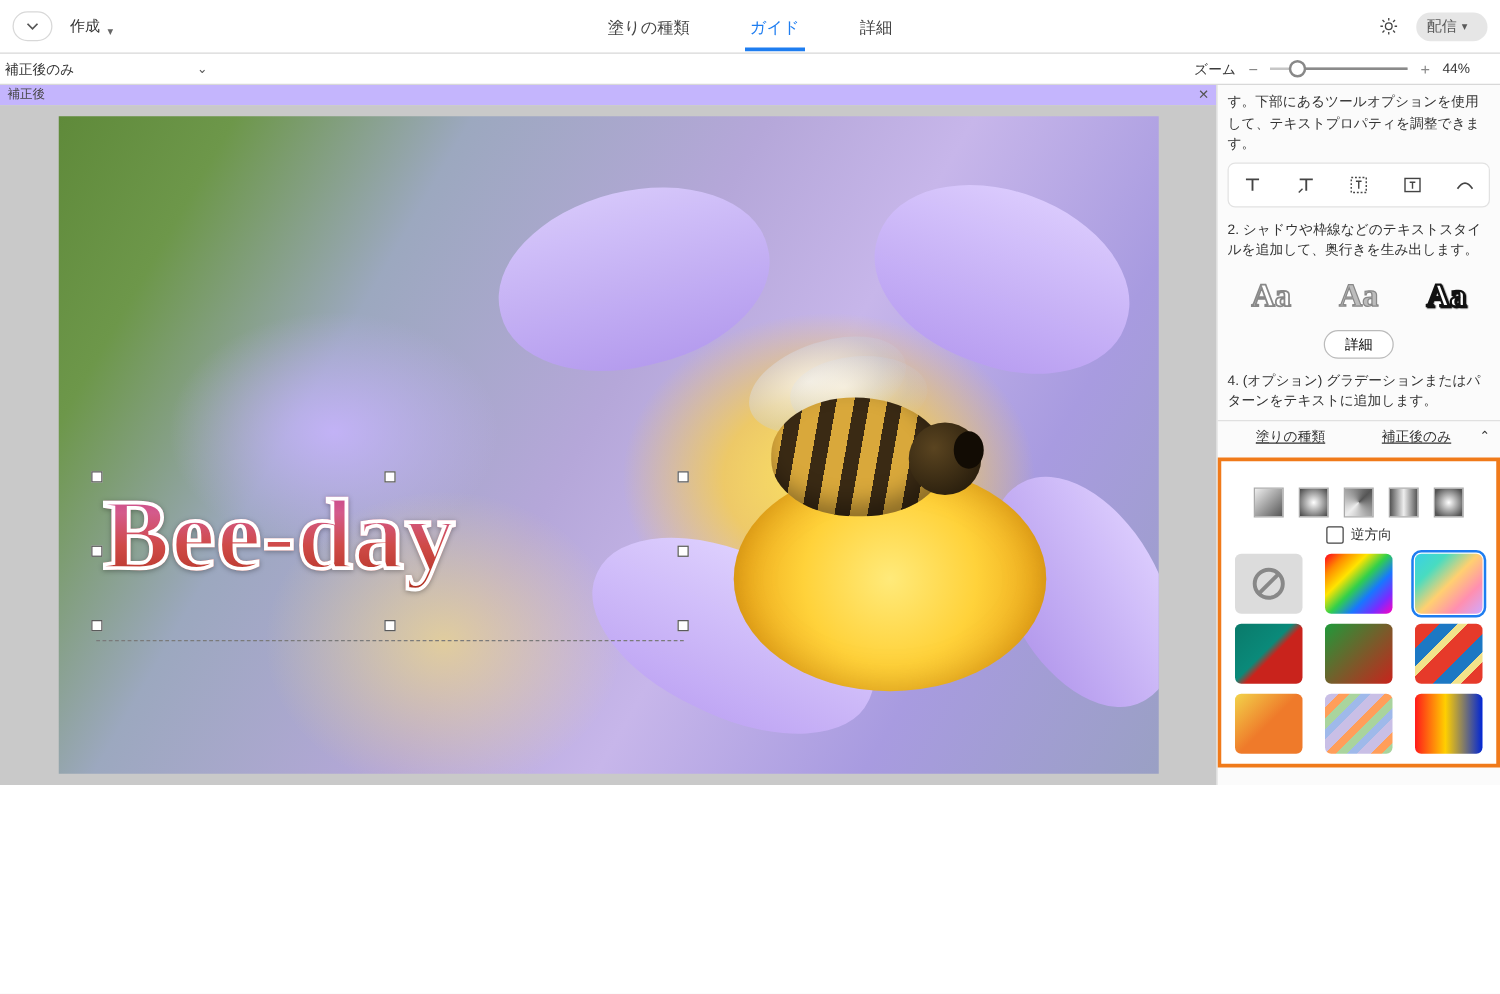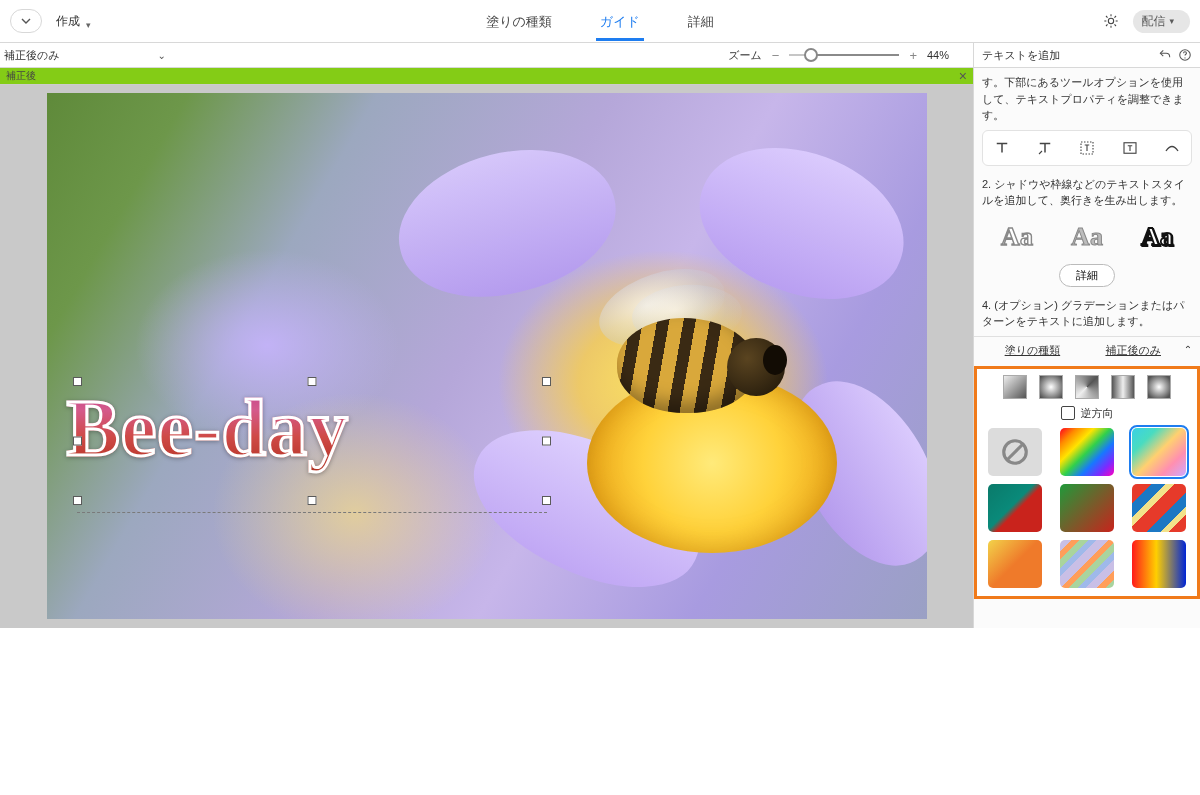--- a/index.html
+++ b/index.html
@@ -35,21 +35,21 @@
   .zoom-slider{width:110px;height:12px;position:relative;}
   .zoom-slider .track{position:absolute;top:50%;left:0;right:0;height:2px;background:#c6c6c6;transform:translateY(-50%);}
   .zoom-slider .knob{position:absolute;top:50%;transform:translate(-50%,-50%);width:10px;height:10px;border:2px solid #888;border-radius:50%;background:#fff;left:20%;}
   .zoom-slider .filled{position:absolute;top:50%;left:20%;right:0;height:2px;background:#8a8a8a;transform:translateY(-50%);}
   .right-title{width:210px;border-left:1px solid var(--border);height:100%;display:flex;align-items:center;padding:0 8px;gap:6px;font-size:11px;}
   .right-title .spacer{flex:1;}
   .right-title svg{width:14px;height:14px;}
   
   .main{display:flex;height:560px;}
   .canvas-area{flex:1;display:flex;flex-direction:column;background:#c9c9c9;}
-  .canvas-head{height:16px;background:#84cc16;display:flex;align-items:center;font-size:10px;padding:0 6px;color:#444;border-bottom:1px solid #ccc;}
+  .canvas-head{height:16px;background:#c4b5fd;display:flex;align-items:flex-start;font-size:10px;padding:0 6px;color:#444;border-bottom:1px solid #ccc;}
   .canvas-head .close{margin-left:auto;font-size:14px;color:#555;cursor:pointer;line-height:1;}
   .canvas-body{flex:1;display:flex;align-items:flex-start;justify-content:center;padding:8px 2px 4px;background:#c9c9c9;}
   .photo{width:880px;height:526px;position:relative;overflow:hidden;background:
     radial-gradient(ellipse 300px 240px at 70% 55%, rgba(255,230,90,0.95) 0%, rgba(255,210,50,0.7) 28%, rgba(255,210,50,0) 55%),
     radial-gradient(ellipse 260px 220px at 35% 80%, rgba(255,230,120,0.6) 0%, rgba(255,230,120,0) 55%),
     radial-gradient(ellipse 220px 160px at 25% 48%, rgba(200,180,255,0.85) 0%, rgba(200,180,255,0) 60%),
     linear-gradient(120deg,#5f8a3a 0%,#6d974a 12%,#9ca8bf 28%,#b5a7d9 48%,#c7b6ea 62%,#a89be0 80%,#9aa0c4 100%);
   }
   
   .petal{position:absolute;border-radius:50% 50% 48% 48%;filter:saturate(1.1);}
@@ -61,21 +61,21 @@
     radial-gradient(circle,#ffea7a 0%,#ffd23a 45%,#f0b020 75%,#d49010 100%);box-shadow:inset 0 0 30px rgba(160,100,0,0.4);}
   
   .bee{position:absolute;left:530px;top:190px;width:210px;height:160px;}
   .bee .body{position:absolute;left:40px;top:35px;width:140px;height:95px;border-radius:50% 55% 50% 50%;background:
     repeating-linear-gradient(100deg,#d9a83b 0 14px,#3a2a14 14px 26px);box-shadow:inset -6px -10px 18px rgba(0,0,0,0.35);}
   .bee .head{position:absolute;left:150px;top:55px;width:58px;height:58px;border-radius:50%;background:radial-gradient(circle at 35% 35%,#5a4420,#1c1408);}
   .bee .eye{position:absolute;left:186px;top:62px;width:24px;height:30px;border-radius:50%;background:#120c04;}
   .bee .wing{position:absolute;left:20px;top:-10px;width:130px;height:70px;border-radius:50%;background:radial-gradient(ellipse at 40% 40%,rgba(255,255,255,0.7),rgba(200,210,230,0.35) 55%,rgba(200,210,230,0) 80%);transform:rotate(-18deg);}
   .bee .wing2{position:absolute;left:55px;top:2px;width:110px;height:60px;border-radius:50%;background:radial-gradient(ellipse at 40% 40%,rgba(255,255,255,0.55),rgba(200,210,230,0.25) 55%,rgba(200,210,230,0) 80%);transform:rotate(-4deg);}
   
-  .text-layer{position:absolute;left:20px;top:290px;}
+  .text-layer{position:absolute;left:36px;top:290px;}
   .bee-text{font-size:80px;font-weight:700;font-family:Georgia,"Times New Roman",serif;letter-spacing:1px;
     background:linear-gradient(180deg,#c23d8d 0%,#d45a8b 30%,#cf4a47 60%,#b03020 100%);
     -webkit-background-clip:text;background-clip:text;color:transparent;-webkit-text-stroke:3px #fff;
     filter:drop-shadow(0 1px 2px rgba(0,0,0,0.3));}
   .sel-box{position:absolute;left:30px;top:288px;width:470px;height:120px;}
   .handle{position:absolute;width:7px;height:7px;background:#fff;border:1px solid #5a5a5a;}
   .h-tl{left:-4px;top:-4px;} .h-tm{left:50%;top:-4px;transform:translateX(-50%);} .h-tr{right:-4px;top:-4px;}
   .h-ml{left:-4px;top:50%;transform:translateY(-50%);} .h-mr{right:-4px;top:50%;transform:translateY(-50%);}
   .h-bl{left:-4px;bottom:-4px;} .h-bm{left:50%;bottom:-4px;transform:translateX(-50%);} .h-br{right:-4px;bottom:-4px;}
   .dash{position:absolute;left:0;right:0;bottom:-12px;border-top:1px dashed #7a7a7a;}
@@ -86,21 +86,21 @@
   .tool-row .tb{width:26px;height:24px;display:flex;align-items:center;justify-content:center;border-radius:4px;cursor:pointer;color:#555;}
   .aa-row{display:flex;justify-content:space-around;margin:8px 0 8px;}
   .aa{font-family:Georgia,serif;font-size:26px;font-weight:700;cursor:pointer;}
   .aa.outline{color:#fff;-webkit-text-stroke:1.4px #888;}
   .aa.gray{color:#bcbcbc;-webkit-text-stroke:1px #888;}
   .aa.shadow{color:#fff;-webkit-text-stroke:1.8px #111;filter:drop-shadow(1px 1px 0 #111);}
   .detail-btn{display:block;margin:4px auto 10px;border:1px solid #bbb;background:#fff;border-radius:14px;padding:3px 16px;font-size:11px;cursor:pointer;}
   .acc-head{display:flex;border-top:1px solid #e0e0e0;margin:6px -8px 0;padding:5px 8px 4px;gap:0;font-size:11px;}
   .acc-head .col{flex:1;text-align:center;cursor:pointer;text-decoration:underline;}
   .acc-head .chev{font-size:10px;margin-left:auto;align-self:center;}
-  .grad-panel{margin:4px -8px 0;border:3px solid var(--orange);padding:6px 6px 8px;background:#fff;}
+  .grad-panel{margin:4px -8px 0;border:3px solid var(--orange);padding:21px 6px 8px;background:#fff;}
   .grad-styles{display:flex;gap:12px;justify-content:center;margin-bottom:6px;}
   .gs{width:22px;height:22px;border:1px solid #aaa;cursor:pointer;}
   .gs.linear{background:linear-gradient(135deg,#eee,#555);}
   .gs.radial{background:radial-gradient(circle,#fff,#444);}
   .gs.angle{background:conic-gradient(from 225deg,#eee,#555,#eee);}
   .gs.reflect{background:linear-gradient(90deg,#555,#eee,#555);}
   .gs.diamond{background:radial-gradient(ellipse 60% 60%,#fff,#555);}
   .rev-row{display:flex;align-items:center;justify-content:center;gap:6px;font-size:11px;margin-bottom:6px;}
   .rev-row .cb{width:12px;height:12px;border:1.5px solid #444;border-radius:2px;}
   .swatches{display:grid;grid-template-columns:repeat(3,1fr);gap:8px;justify-items:center;}
@@ -170,37 +170,20 @@
     <span>ズーム</span>
     <span style="font-size:13px;color:#888;">−</span>
     <div class="zoom-slider">
       <div class="track"></div>
         <div class="filled"></div>
         <div class="knob"></div>
     </div>
     <span style="font-size:13px;color:#888;">+</span>
     <span>44%</span>
   </div>
-  <div class="right-title">
-    <span>テキストを追加</span>
-    <span class="spacer"></span>
-    <span>
-        <svg viewBox="0 0 24 24">
-          <path d="M9 14l-5-5 5-5" fill="none" stroke="#555" stroke-width="1.8"></path>
-          <path d="M4 9h10a6 6 0 016 6v1" fill="none" stroke="#555" stroke-width="1.8"></path>
-        </svg>
-      </span>
-    <span>
-        <svg viewBox="0 0 24 24">
-          <circle cx="12" cy="12" r="9" fill="none" stroke="#555" stroke-width="1.8"></circle>
-          <path d="M9.5 9a2.5 2.5 0 015 0c0 1.5-2.5 2-2.5 4" fill="none" stroke="#555" stroke-width="1.8"></path>
-          <circle cx="12" cy="17" r="1" fill="#555"></circle>
-        </svg>
-      </span>
-  </div>
 </div>
 
 <div class="main">
   <div class="canvas-area">
     <div class="canvas-head">
       <span>補正後</span>
       <span class="close">×</span>
     </div>
     <div class="canvas-body">
       <div class="photo">

